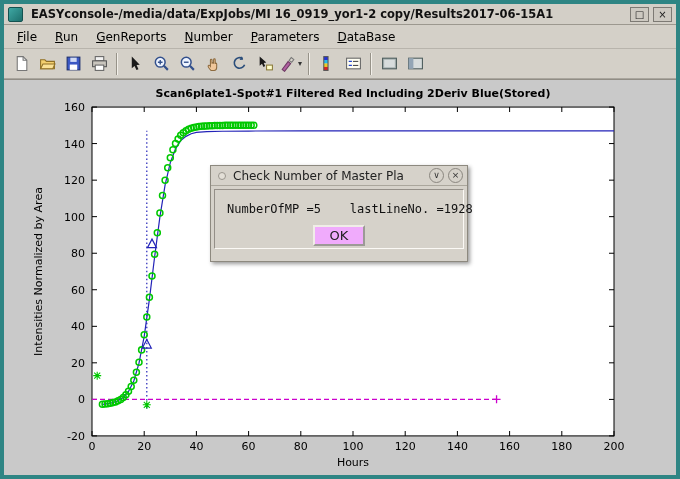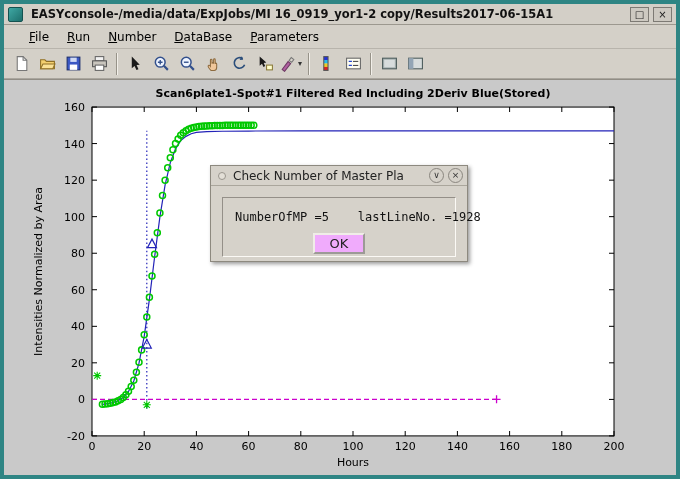--- a/index.html
+++ b/index.html
@@ -35,21 +35,21 @@
     width: 19px; height: 15px; margin-left: 4px;
     background: #cdc9c1; border: 1px solid #7d7a74;
     font-size: 10px; line-height: 13px; text-align: center; color: #222;
     cursor: default;
   }
 
   
   .menubar {
     height: 24px; flex: 0 0 24px;
     background: #d4d0c8; border-bottom: 1px solid #b8b4ac;
-    display: flex; align-items: center; padding-left: 16px;
+    display: flex; align-items: center; padding-left: 4px;
   }
   .menu-item {
     display: inline-block; padding: 3px 9px;
     font-size: 12px; color: #000; cursor: default;
   }
   .menu-item::first-letter { text-decoration: underline; }
 
   
   .toolbar {
     height: 30px; flex: 0 0 30px;
@@ -101,21 +101,21 @@
     flex: 1 1 auto; font-size: 12px; font-weight: normal; color: #222;
     white-space: nowrap; overflow: hidden;
   }
   .dlg-circle {
     width: 15px; height: 15px; border-radius: 50%;
     border: 1px solid #8a867f; background: #d6d2ca;
     font-size: 9px; line-height: 13px; text-align: center; color: #333;
     margin-left: 4px; cursor: default;
   }
   .dialog-body {
-    margin: 11px; height: 60px;
+    margin: 3px; height: 60px;
     border-top: 1px solid #948f88; border-left: 1px solid #948f88;
     border-right: 1px solid #fbf9f5; border-bottom: 1px solid #fbf9f5;
     display: flex; flex-direction: column; align-items: center;
   }
   .dialog-text {
     align-self: flex-start;
     margin: 12px 0 0 12px;
     font: 12px "DejaVu Sans Mono", monospace; color: #111;
     white-space: pre;
   }
@@ -133,23 +133,24 @@
   <div class="titlebar">
     <div class="app-icon"></div>
     <div class="title-text">EASYconsole-/media/data/ExpJobs/MI 16_0919_yor1-2 copy/Results2017-06-15A1</div>
     <div class="win-btn">□</div>
     <div class="win-btn">×</div>
   </div>
 
   <div class="menubar" id="menubar">
       <div class="menu-item">File</div>
       <div class="menu-item">Run</div>
+      <div class="menu-item">GenReports</div>
       <div class="menu-item">Number</div>
+      <div class="menu-item">Parameters</div>
       <div class="menu-item">DataBase</div>
-      <div class="menu-item">Parameters</div>
     </div>
 
   <div class="toolbar" id="toolbar">
       <button class="tb-btn">
         <svg viewBox="0 0 16 16">
           <path d="M4 1.5h5.5L13 5v9.5H4z" fill="#fff" stroke="#777"></path>
           <path d="M9.5 1.5V5H13" fill="none" stroke="#777"></path>
         </svg>
       </button>
       <button class="tb-btn">

